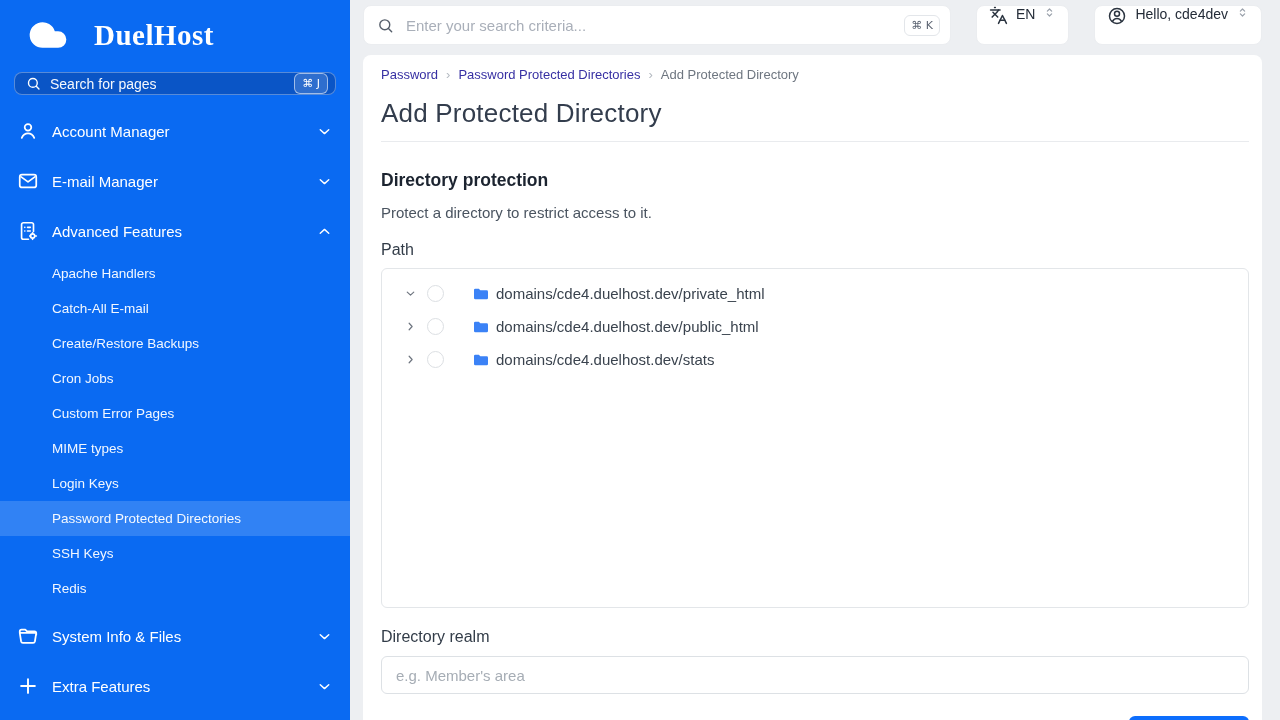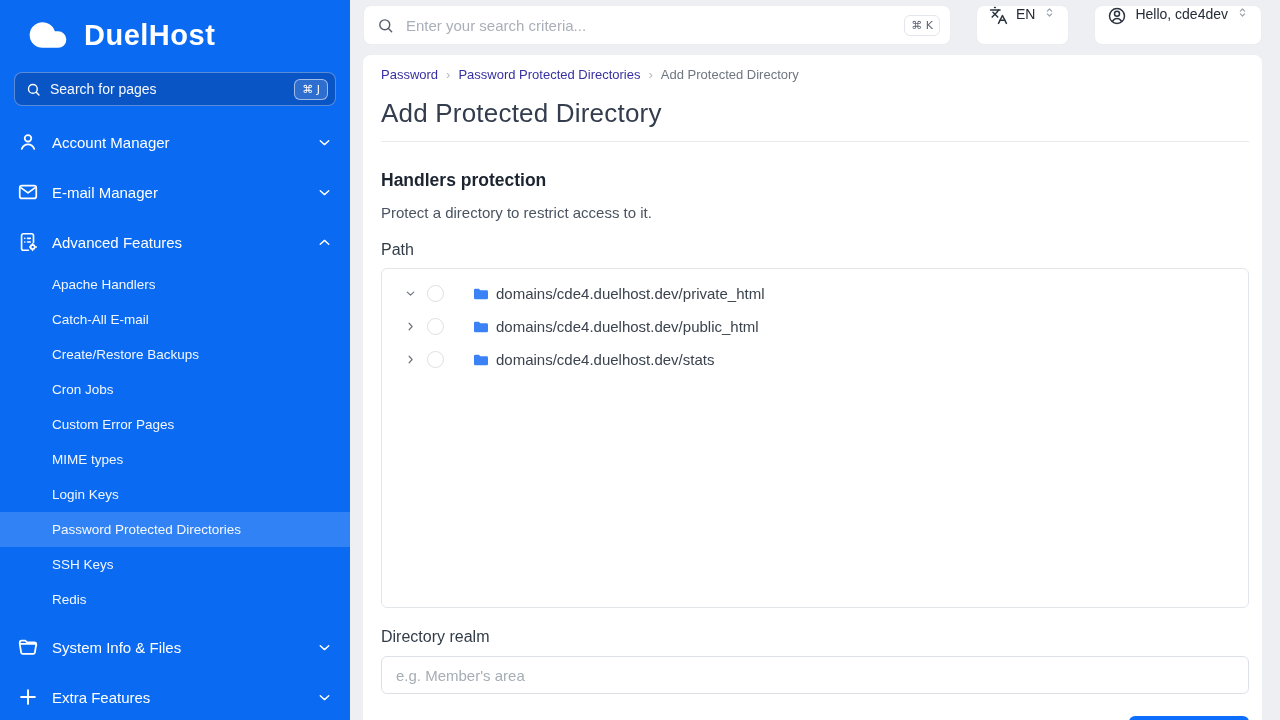--- a/index.html
+++ b/index.html
@@ -11,28 +11,28 @@
     position:relative;
   }
   svg { display:block; }
 
   
   .sidebar {
     position:absolute; left:0; top:0; bottom:0; width:350px;
     background:#0a6af2; color:#fff; overflow:hidden;
   }
   .logo {
-    display:flex; align-items:center; gap:4px;
-    padding:10px 16px 0 16px; height:60px;
+    display:flex; align-items:center; gap:14px;
+    padding:10px 16px 0 16px; height:60px;font-family:Liberation Serif, serif;
   }
   .logo-text {
     font-size:29px; font-weight:600; letter-spacing:0.5px; color:#fff;
   }
   .side-search {
-    margin:12px 14px 0 14px; height:34px;
+    margin:12px 14px 0 14px; height:23px;
     display:flex; align-items:center; gap:9px;
     background:#0a55c6; border:1px solid rgba(255,255,255,0.32);
     border-radius:8px; padding:0 7px 0 11px; cursor:pointer;
   }
   .side-search input {
     flex:1; background:transparent; border:none; outline:none;
     color:#fff; font-size:14px; font-family:inherit; min-width:0;
   }
   .side-search input::placeholder { color:rgba(255,255,255,0.96); opacity:1; }
   .kbd-badge-blue {
@@ -310,21 +310,21 @@
       <a class="crumb-link">Password</a>
       <span class="crumb-sep">›</span>
       <a class="crumb-link">Password Protected Directories</a>
       <span class="crumb-sep">›</span>
       <span class="crumb-current">Add Protected Directory</span>
     </div>
 
     <h1 class="page-title">Add Protected Directory</h1>
     <hr class="title-divider">
 
-    <h2 class="section-heading">Handlers protection</h2>
+    <h2 class="section-heading">Directory protection</h2>
     <p class="section-desc">Protect a directory to restrict access to it.</p>
 
     <div class="field-label">Path</div>
 
     <div class="tree-panel">
 
       <div class="tree-row">
         <button class="tree-chev">
           <svg width="13" height="13" viewBox="0 0 24 24" fill="none" stroke="#6f7680" stroke-width="2.2" stroke-linecap="round" stroke-linejoin="round">
               <path d="m6 9.5 6 5.5 6-5.5"></path>

